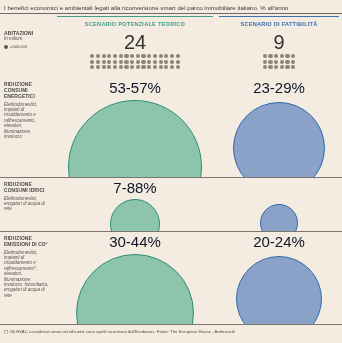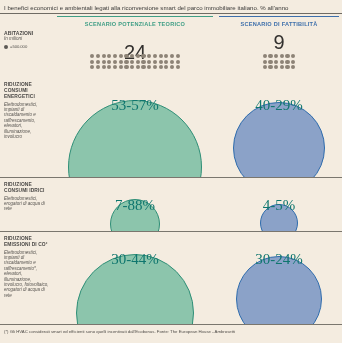--- a/index.html
+++ b/index.html
@@ -112,21 +112,21 @@
   }
 
   .big-number {
     position: absolute;
     text-align: center;
     font-size: 20px;
     color: #33312f;
     font-weight: normal;
     line-height: 20px;
   }
-  #housing-value-theoretical { left: 57px; top: 12px; width: 156px; }
+  #housing-value-theoretical { left: 57px; top: 2px; width: 156px; }
   #housing-value-feasible { left: 219px; top: 2px; width: 120px; }
 
   .dot-grid {
     position: absolute;
     display: grid;
     grid-auto-flow: row;
     gap: 1.6px;
     justify-content: center;
   }
   .dot-grid .g-dot {
@@ -182,28 +182,27 @@
     height: 100%;
   }
   #row-energy .bubble-cell,
   #row-water .bubble-cell,
   #row-co2 .bubble-cell { }
   .bubble-cell.col-theoretical { left: 57px; width: 156px; }
   .bubble-cell.col-feasible { left: 219px; width: 120px; }
 
   .bubble-value {
     position: absolute;
-    top: 19px;
+    top: 2px;
     width: 100%;
     text-align: center;
     font-size: 15px;
-    color: #0f766e;
+    color: #0f172a;
     line-height: 16px;
     z-index: 3;
-    font-family: Liberation Serif, serif;
   }
   .bubble {
     position: absolute;
     border-radius: 50%;
     box-sizing: border-box;
     z-index: 2;
   }
   .bubble.green {
     background: #8cc5ac;
     border: 1.6px solid #2f8f77;
@@ -340,53 +339,52 @@
   <div class="metric-row" id="row-energy">
     <div class="metric-label">
       <div class="metric-title">RIDUZIONE CONSUMI ENERGETICI</div>
       <div class="metric-desc">Elettrodomestici, impianti di riscaldamento e raffrescamento, elevatori, illuminazione, involucro</div>
     </div>
     <div class="bubble-cell col-theoretical">
       <div class="bubble-value">53-57%</div>
       <div class="bubble green" style="width:134px;height:134px;left:11px;top:22px;"></div>
     </div>
     <div class="bubble-cell col-feasible">
-      <div class="bubble-value">40-29%</div>
+      <div class="bubble-value">23-29%</div>
       <div class="bubble blue" style="width:92px;height:92px;left:14px;top:24px;"></div>
     </div>
     <div class="row-rule"></div>
   </div>
 
   <div class="metric-row" id="row-water">
     <div class="metric-label">
       <div class="metric-title">RIDUZIONE CONSUMI IDRICI</div>
       <div class="metric-desc">Elettrodomestici, erogatori di acqua di rete</div>
     </div>
     <div class="bubble-cell col-theoretical">
       <div class="bubble-value">7-88%</div>
       <div class="bubble green" style="width:50px;height:50px;left:53px;top:21px;"></div>
     </div>
     <div class="bubble-cell col-feasible">
-      <div class="bubble-value">4-5%</div>
       <div class="bubble blue" style="width:38px;height:38px;left:41px;top:26px;"></div>
     </div>
     <div class="row-rule"></div>
   </div>
 
   <div class="metric-row" id="row-co2">
     <div class="metric-label">
       <div class="metric-title">RIDUZIONE EMISSIONI DI CO²</div>
       <div class="metric-desc">Elettrodomestici, impianti di riscaldamento e raffrescamento*, elevatori, illuminazione, involucro, fotovoltaico, erogatori di acqua di rete</div>
     </div>
     <div class="bubble-cell col-theoretical">
       <div class="bubble-value">30-44%</div>
       <div class="bubble green" style="width:118px;height:118px;left:19px;top:22px;"></div>
     </div>
     <div class="bubble-cell col-feasible">
-      <div class="bubble-value">30-24%</div>
+      <div class="bubble-value">20-24%</div>
       <div class="bubble blue" style="width:86px;height:86px;left:17px;top:24px;"></div>
     </div>
     <div class="row-rule"></div>
   </div>
 
   <div class="footnote-bar">
     <div class="footnote-text">(*) Gli HVAC considerati smart ed efficienti sono quelli incentivati dall'Ecobonus. Fonte: The European House - Ambrosetti</div>
   </div>
 
 </div>

